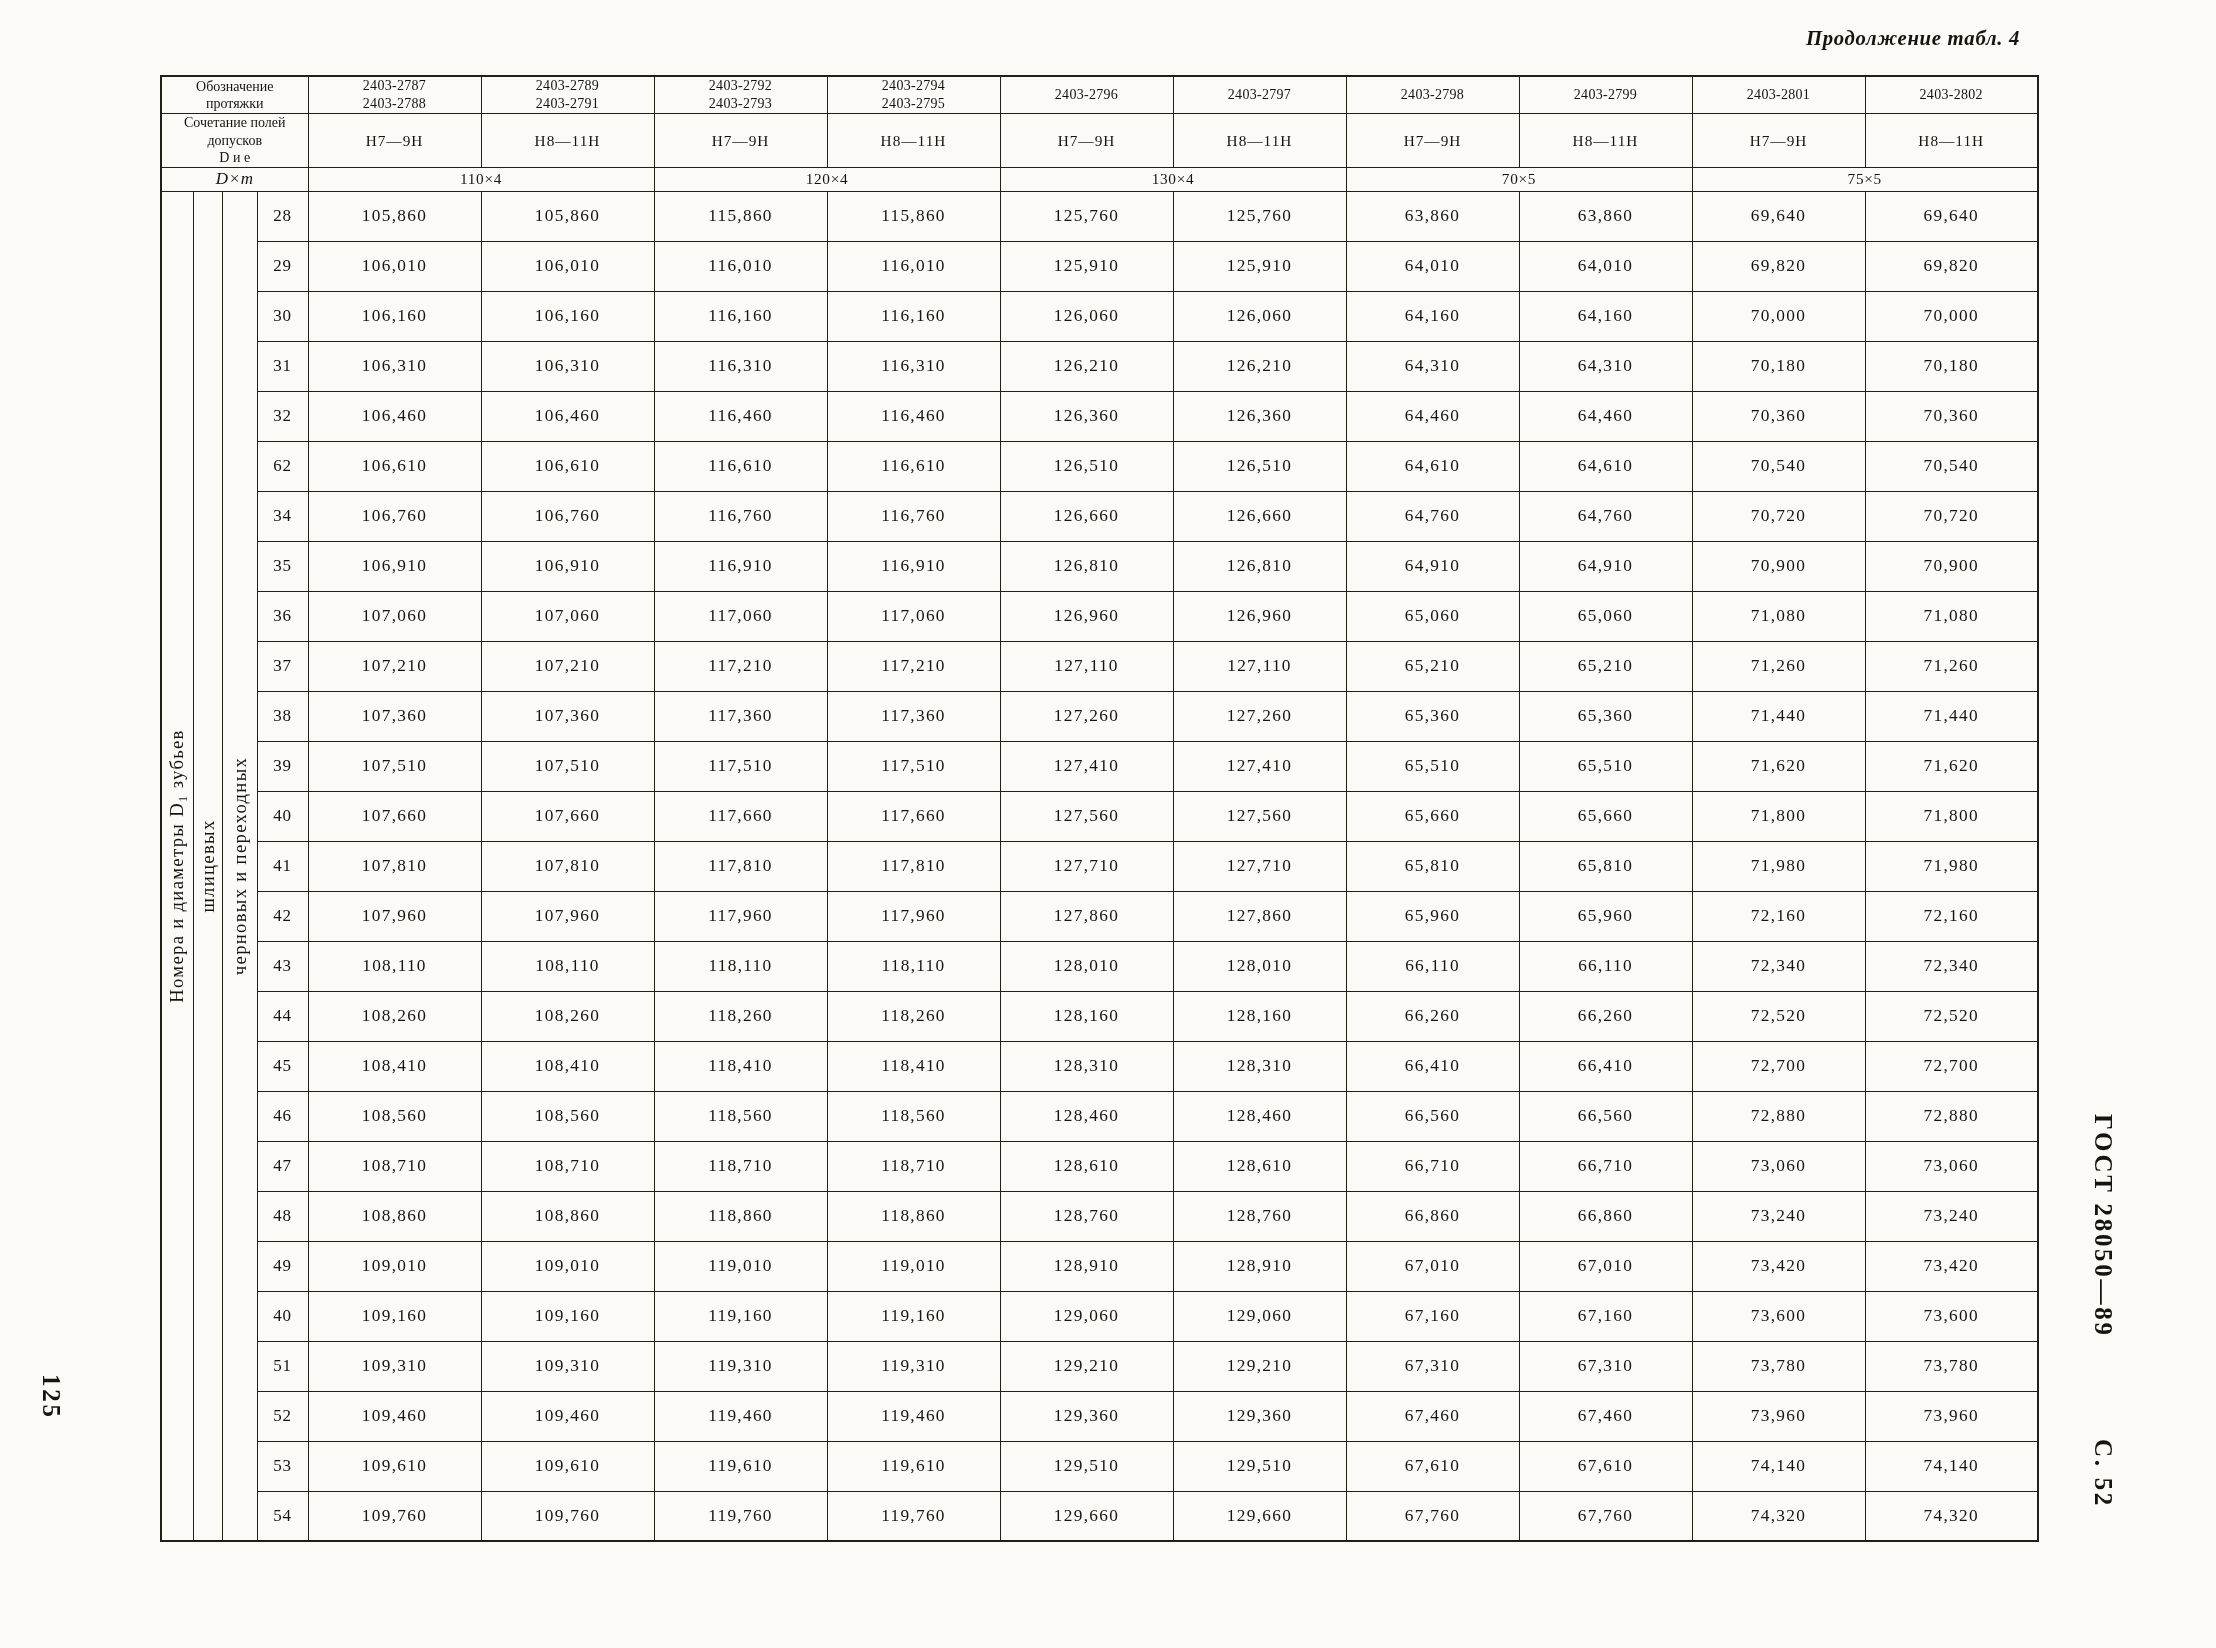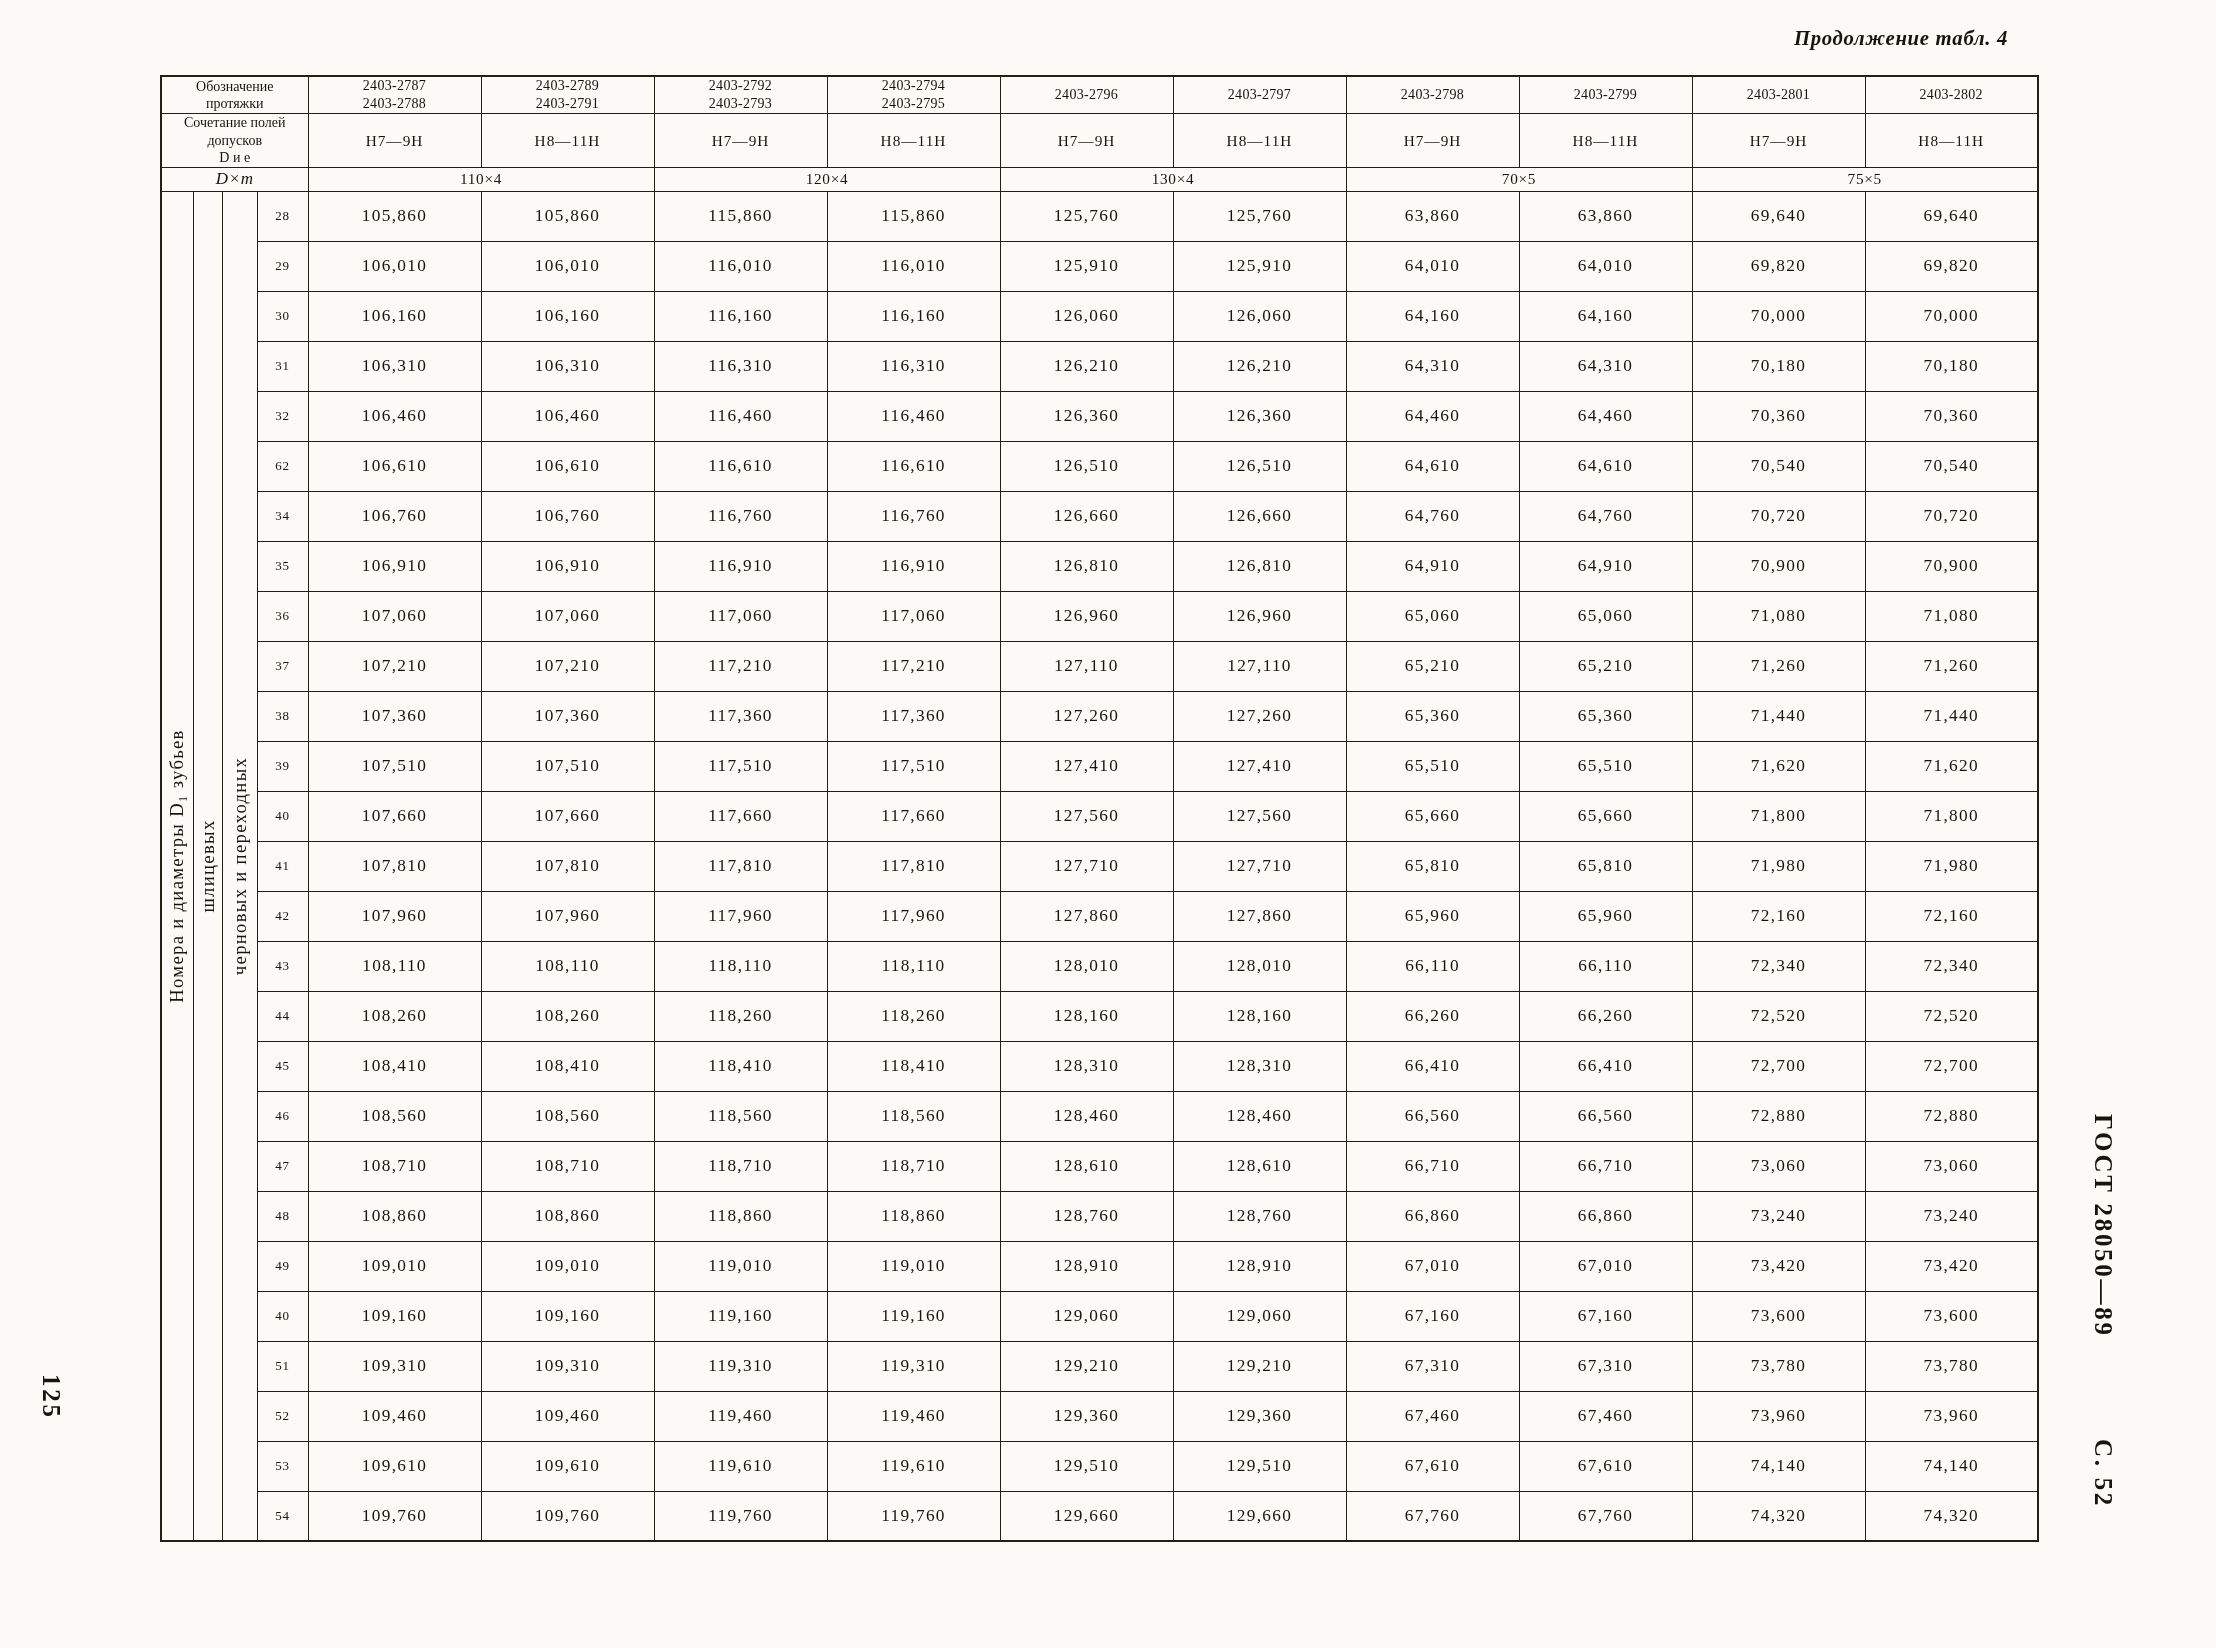--- a/index.html
+++ b/index.html
@@ -7,21 +7,21 @@
     width: 2216px; height: 1649px;
     background: #fbfaf6;
     font-family: "Liberation Serif", "DejaVu Serif", serif;
     color: #17130d;
     position: relative;
     overflow: hidden;
   }
   .page { position: absolute; inset: 0; }
 
   .note-top-right {
-    position: absolute; top: 27px; right: 208px;
+    position: absolute; top: 27px; right: 196px;
     font-style: italic; font-weight: bold;
     font-size: 20.7px; letter-spacing: 0.7px;
   }
   .caption {
     position: absolute; top: 44px; left: 160px; width: 1879px;
     text-align: center; font-size: 20.7px; letter-spacing: 4.7px;
   }
 
   table.t {
     position: absolute; top: 75px; left: 160px; width: 1879px;
@@ -37,21 +37,21 @@
   tr.h2 { height: 43px; padding-left: 30px; }
   tr.h3 { height: 24px; }
   .stub  { white-space: pre-line; font-size: 14px; line-height: 1.25; margin-left: 37px; }
   .desig { white-space: pre-line; font-size: 14px; line-height: 1.3; letter-spacing: 0.3px; }
   .tol   { font-size: 15.3px; letter-spacing: 1px; }
   .dxm-label { font-style: italic; font-size: 17px; letter-spacing: 0.7px; }
   .group { font-size: 15.3px; letter-spacing: 0.7px; margin-top: 24px; }
 
   tbody tr { height: 50px; }
   td.val    { font-size: 17.3px; letter-spacing: 1.3px; }
-  td.rownum { font-size: 13px; letter-spacing: 0.7px; }
+  td.rownum { font-size: 17px; letter-spacing: 0.7px; }
   td.vcell  { position: relative; }
   .vtext {
     position: absolute; top: 50%; left: 50%;
     transform: translate(-50%, -50%) rotate(-90deg);
     white-space: nowrap;
     font-size: 18.7px; letter-spacing: 1.3px;
     font-family: "Liberation Serif", "DejaVu Serif", "DejaVu Sans", serif;
   }
 
   .pagenum {

